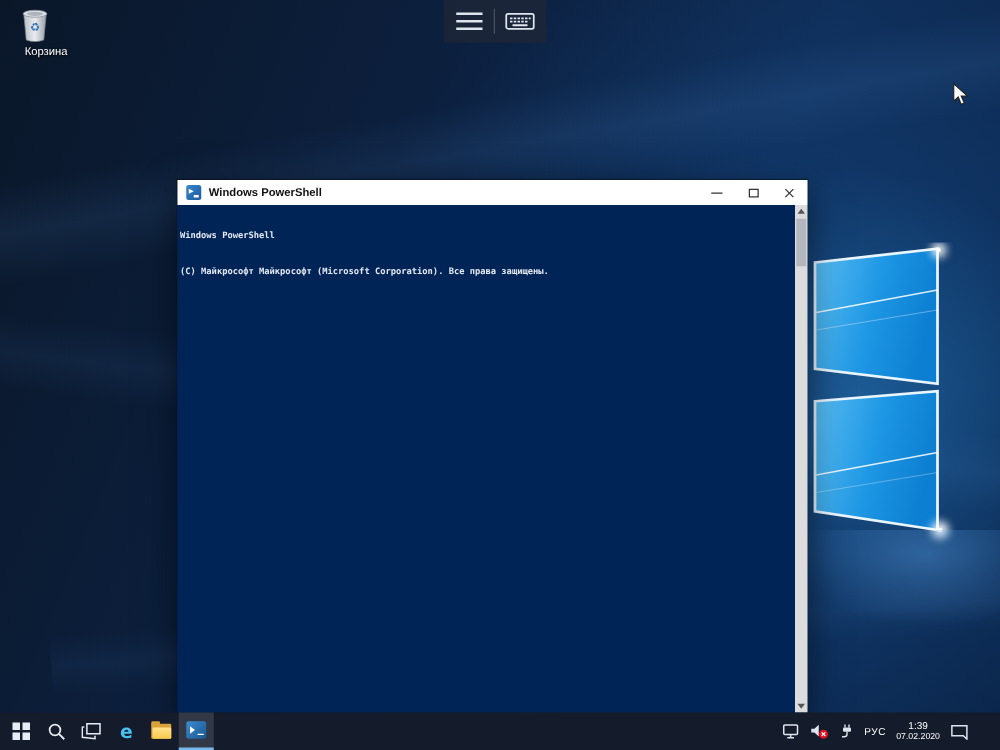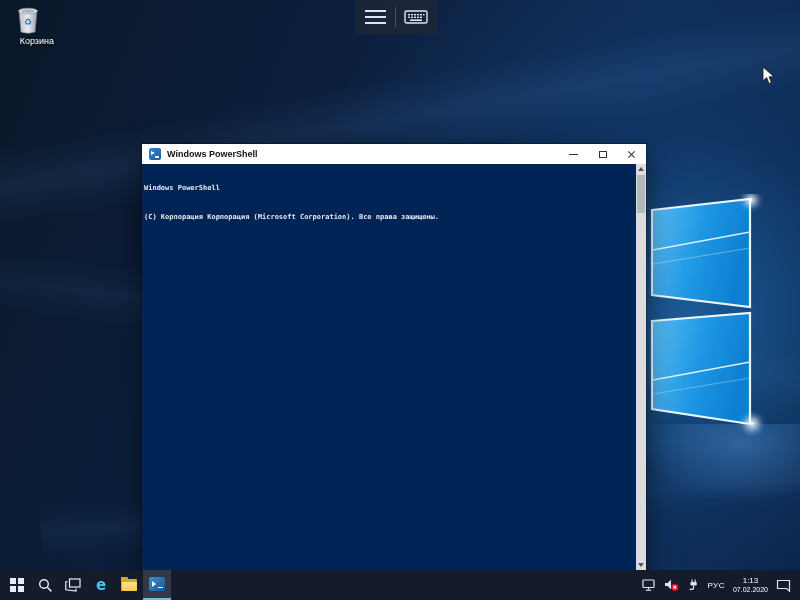--- a/index.html
+++ b/index.html
@@ -83,21 +83,21 @@
   .ie-e { font-size:15px; font-weight:bold; color:#47c2f0; font-family:"DejaVu Sans",sans-serif; line-height:15px; }
   .folder { position:relative; width:16px; height:12px; }
   .folder .back { position:absolute; left:0; top:0; width:16px; height:12px; background:#d9a33a; border-radius:1px; }
   .folder .back::before { content:""; position:absolute; left:0; top:-2px; width:7px; height:3px; background:#d9a33a; border-radius:1px 1px 0 0; }
   .folder .front { position:absolute; left:0.5px; top:2.5px; width:15px; height:9px; background:linear-gradient(180deg,#ffe28a,#f8c94e); border-radius:1px; }
   .ps-tb-ico { width:16px; height:14px; border-radius:2px; position:relative; background:linear-gradient(135deg,#3f8cd2,#17578f); }
   .ps-tb-ico::before { content:""; position:absolute; left:3px; top:4px;
     border-left:4px solid #fff; border-top:3px solid transparent; border-bottom:3px solid transparent; }
   .ps-tb-ico::after { content:""; position:absolute; right:2px; bottom:3px; width:5px; height:1.5px; background:#fff; }
 
-  .tray { margin-left:auto; display:flex; align-items:center; height:100%; gap:8px; padding-right:9px; }
+  .tray { margin-left:auto; display:flex; align-items:center; height:100%; gap:8px; padding-right:25px; }
   .tray-ico { display:flex; align-items:center; justify-content:center; cursor:pointer; }
   .lang { font-size:8px; color:#fff; letter-spacing:0.5px; cursor:pointer; }
   .clock { text-align:center; color:#fff; cursor:pointer; line-height:9px; }
   .clock .t { font-size:8px; } .clock .d { font-size:7px; }
 </style>
 </head>
 <body>
 
 <div class="desktop">
 
@@ -187,21 +187,21 @@
         <div class="wc-btn">
             <span class="max-glyph"></span>
           </div>
         <div class="wc-btn">
             <span class="close-glyph"></span>
           </div>
       </div>
     </div>
     <div class="console">
       <div class="cline">Windows PowerShell</div>
-      <div class="cline">(C) Корпорация Корпорация (Microsoft Corporation). Все права защищены.</div>
+      <div class="cline">(C) Майкрософт Майкрософт (Microsoft Corporation). Все права защищены.</div>
       <div class="cline"></div>
     </div>
     <div class="scrollbar">
       <div class="sb-arrow sb-up">
           <span class="tri-up"></span>
         </div>
       <div class="sb-thumb"></div>
       <div class="sb-arrow sb-down">
           <span class="tri-down"></span>
         </div>
@@ -267,21 +267,21 @@
       <span class="tray-ico">
         <svg width="12" height="13" viewBox="0 0 12 13">
           <line x1="5" y1="0.5" x2="5" y2="3" stroke="#dfe5ee" stroke-width="1.1"></line>
           <line x1="8.2" y1="0.5" x2="8.2" y2="3" stroke="#dfe5ee" stroke-width="1.1"></line>
           <rect x="3.4" y="3" width="6.4" height="3.4" rx="1" fill="#dfe5ee"></rect>
           <path d="M6.6,6.4 L6.6,8.4 Q6.6,10.4 4.4,10.4 L2.6,10.4" fill="none" stroke="#dfe5ee" stroke-width="1.1"></path>
         </svg>
       </span>
       <span class="lang">РУС</span>
       <span class="clock">
-        <div class="t">1:13</div>
+        <div class="t">1:39</div>
         <div class="d">07.02.2020</div>
       </span>
       <span class="tray-ico">
         <svg width="15" height="13" viewBox="0 0 15 13">
           <path d="M1.5,1.5 L13.5,1.5 L13.5,9.5 L13.5,12.2 L10.6,9.5 L1.5,9.5 Z" fill="none" stroke="#dfe5ee" stroke-width="1.2"></path>
         </svg>
       </span>
     </div>
   </div>
 </div>

